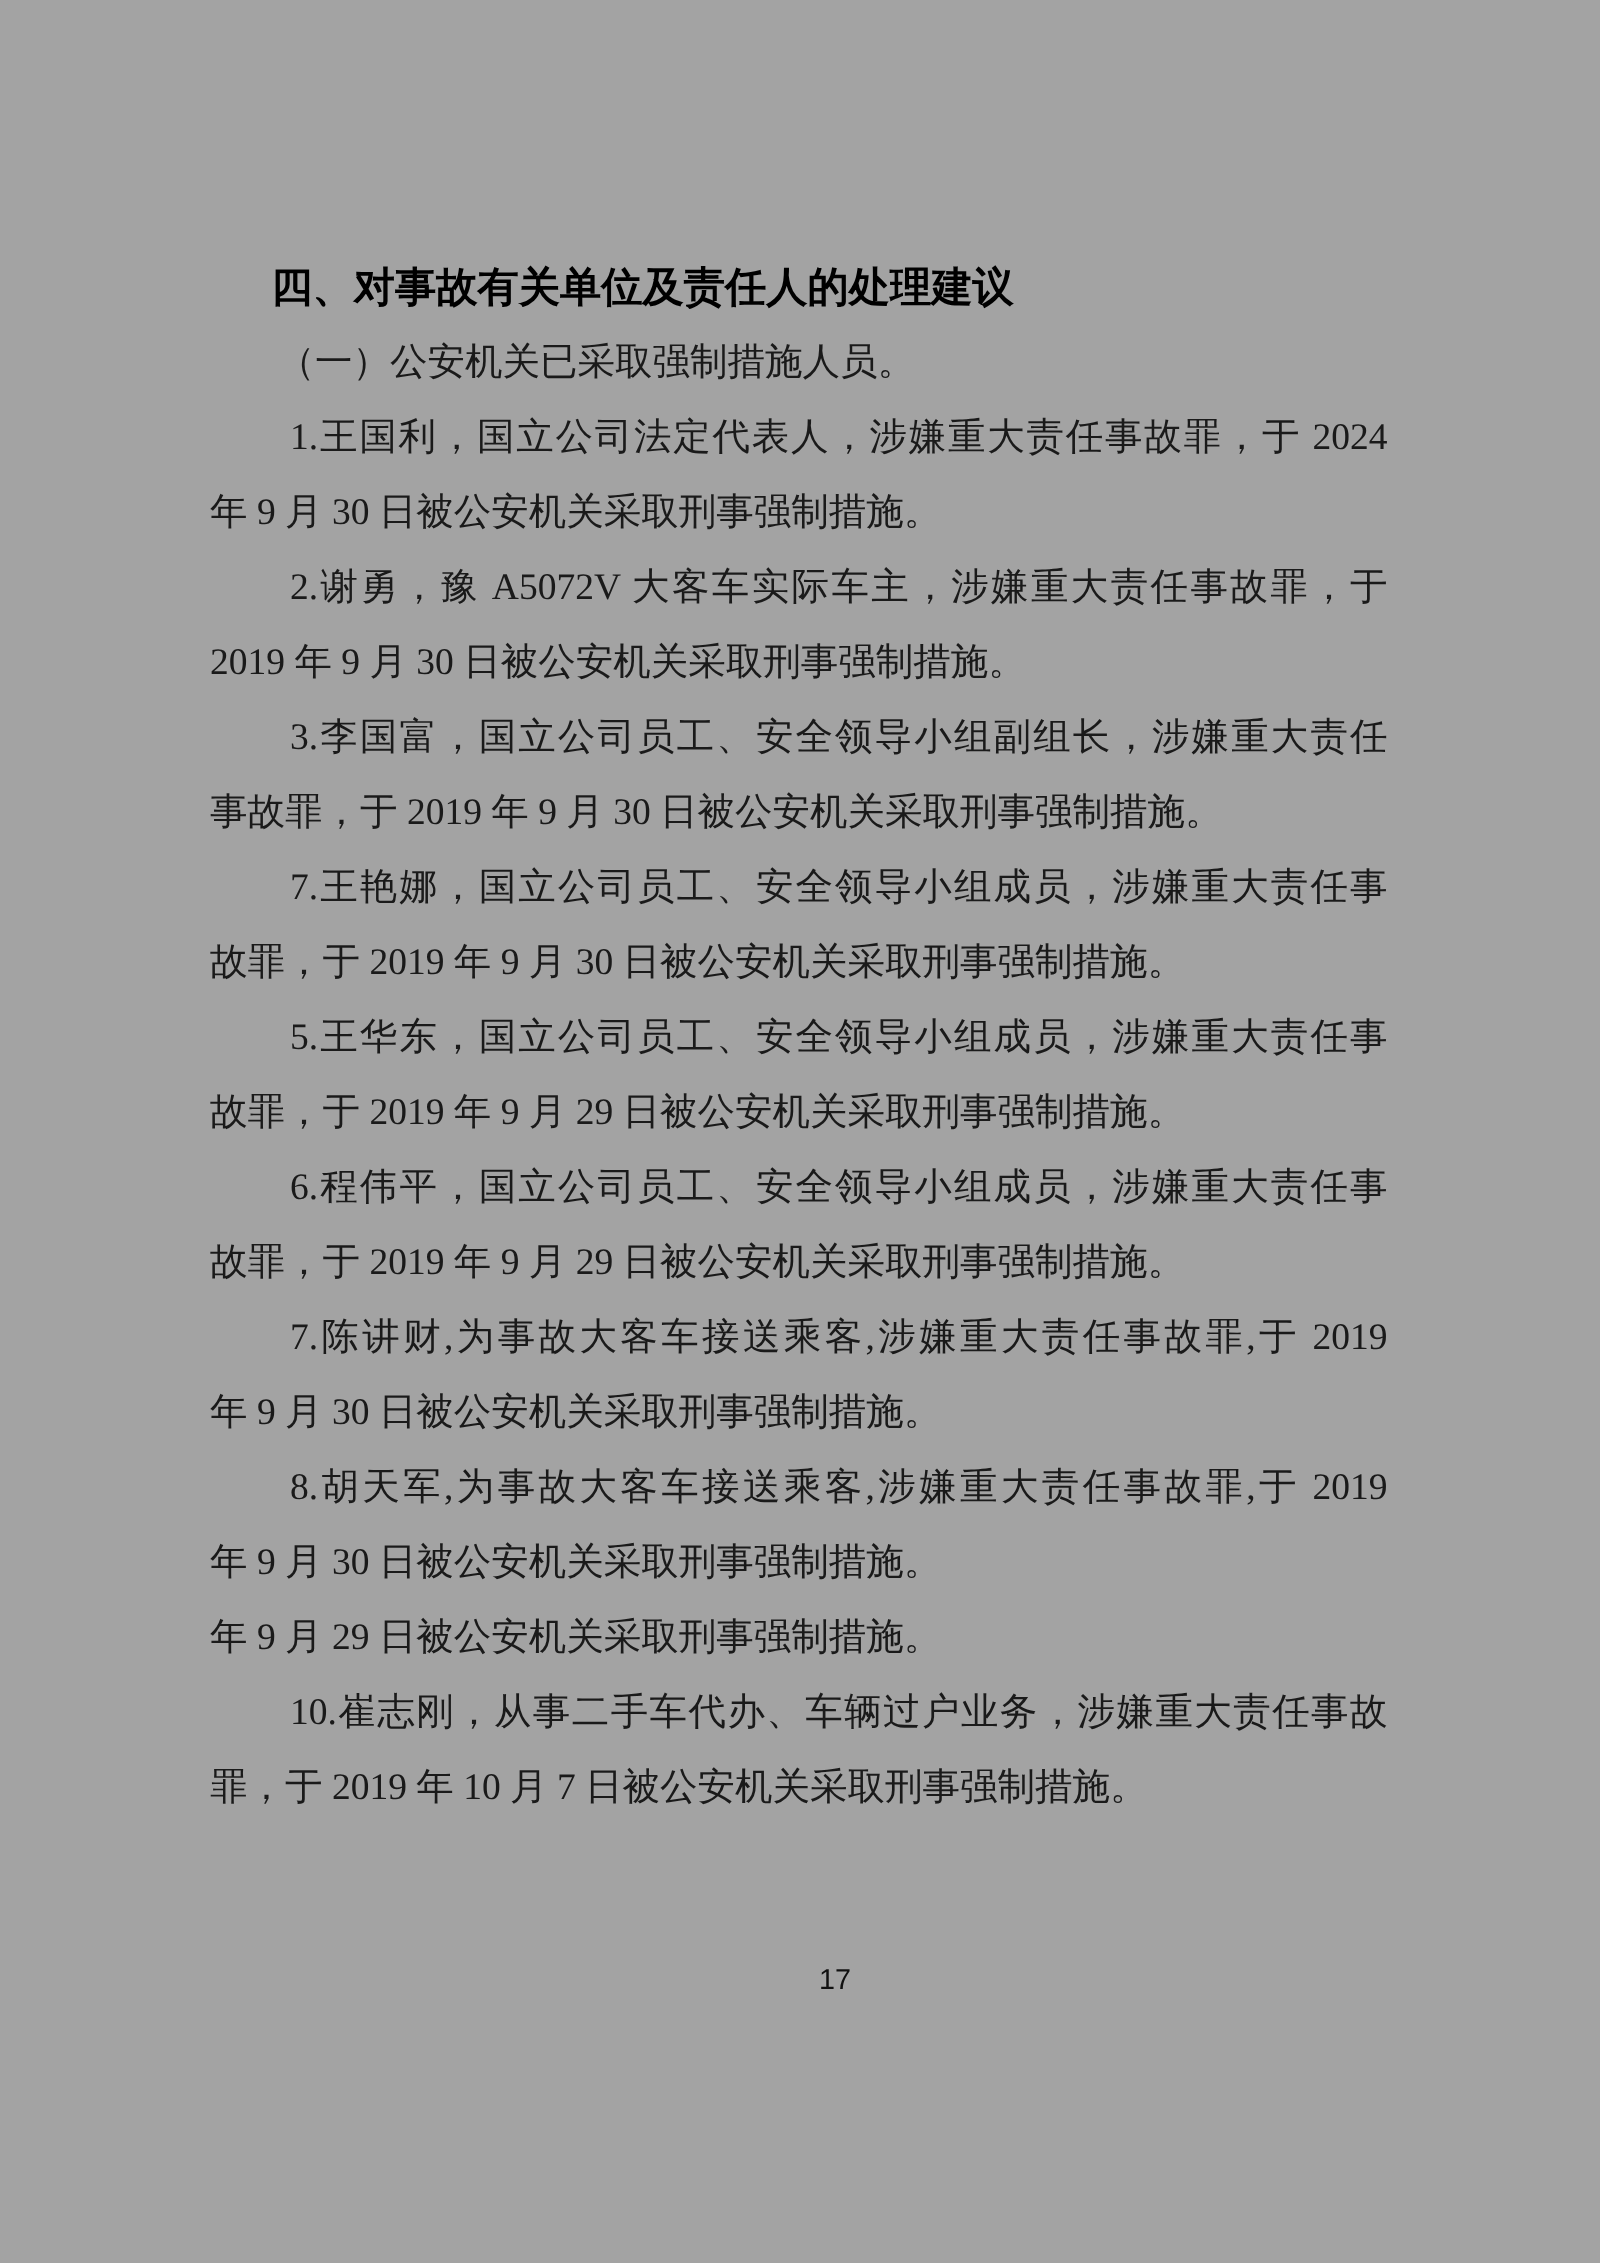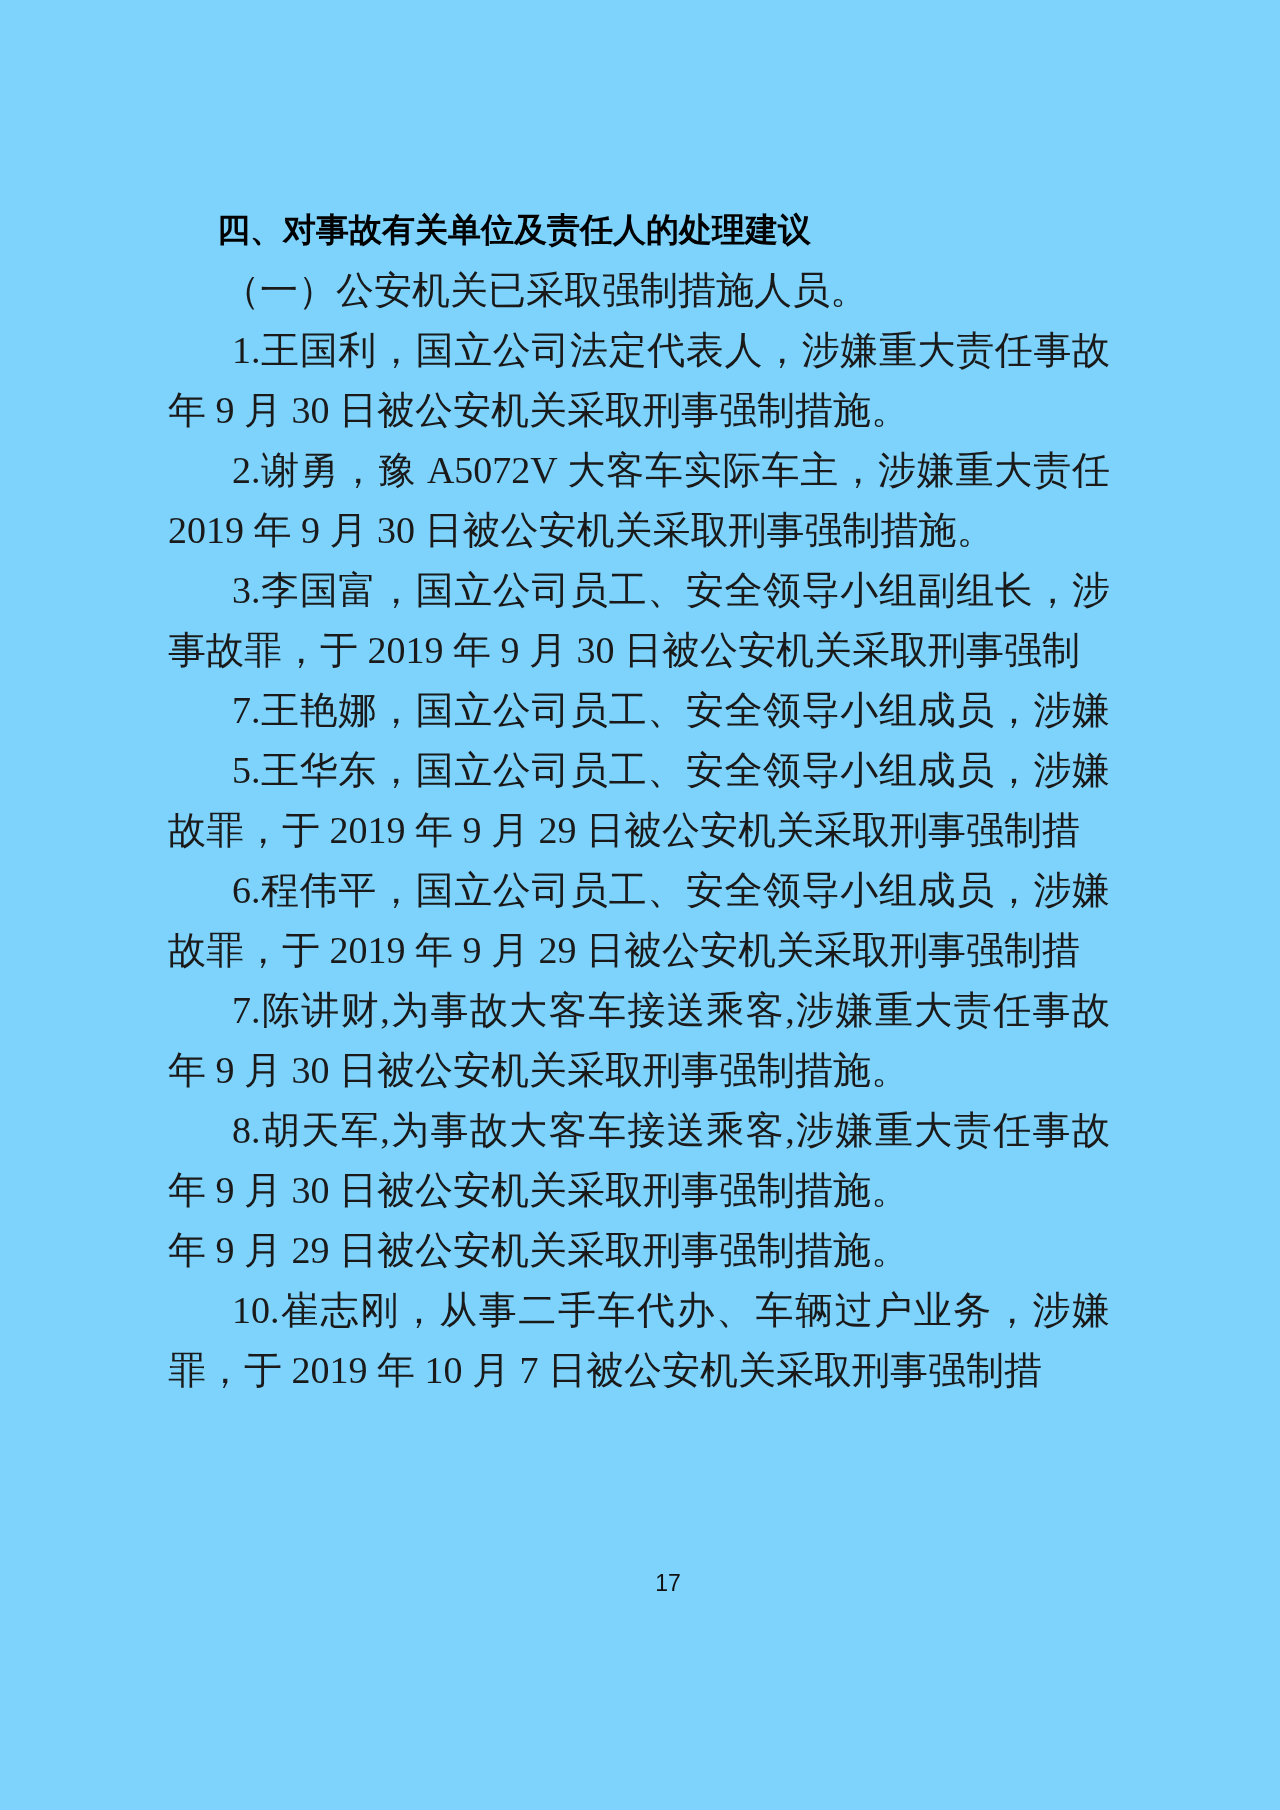--- a/index.html
+++ b/index.html
@@ -13,30 +13,30 @@
     background: #ffffff;
     font-family: "Liberation Serif", "DejaVu Serif", serif;
     color: #141414;
     overflow: hidden;
   }
   .page {
     position: absolute;
     left: 0; top: 0;
     width: 1280px;
     height: 1810px;
-    background: #7dd3fc;
+    background: #a3a3a3;
   }
   .content {
     position: absolute;
     left: 168px;
     top: 200px;
     width: 942px;
   }
   .line {
-    font-size: 38px;
+    font-size: 30px;
     line-height: 60px;
     height: 60px;
     overflow: hidden;
     text-align: left;
     color: #1a1a1a;
   }
   .heading {
     font-family: "Liberation Sans", "DejaVu Sans", sans-serif;
     font-weight: 700;
     font-size: 33px;
@@ -94,20 +94,21 @@
         <div class="paragraph">
           <div class="line body first fill">2.谢勇，豫 A5072V 大客车实际车主，涉嫌重大责任事故罪，于</div>
           <div class="line body">2019 年 9 月 30 日被公安机关采取刑事强制措施。</div>
         </div>
         <div class="paragraph">
           <div class="line body first fill">3.李国富，国立公司员工、安全领导小组副组长，涉嫌重大责任</div>
           <div class="line body">事故罪，于 2019 年 9 月 30 日被公安机关采取刑事强制措施。</div>
         </div>
         <div class="paragraph">
           <div class="line body first fill">7.王艳娜，国立公司员工、安全领导小组成员，涉嫌重大责任事</div>
+          <div class="line body">故罪，于 2019 年 9 月 30 日被公安机关采取刑事强制措施。</div>
         </div>
         <div class="paragraph">
           <div class="line body first fill">5.王华东，国立公司员工、安全领导小组成员，涉嫌重大责任事</div>
           <div class="line body">故罪，于 2019 年 9 月 29 日被公安机关采取刑事强制措施。</div>
         </div>
         <div class="paragraph">
           <div class="line body first fill">6.程伟平，国立公司员工、安全领导小组成员，涉嫌重大责任事</div>
           <div class="line body">故罪，于 2019 年 9 月 29 日被公安机关采取刑事强制措施。</div>
         </div>
         <div class="paragraph">

